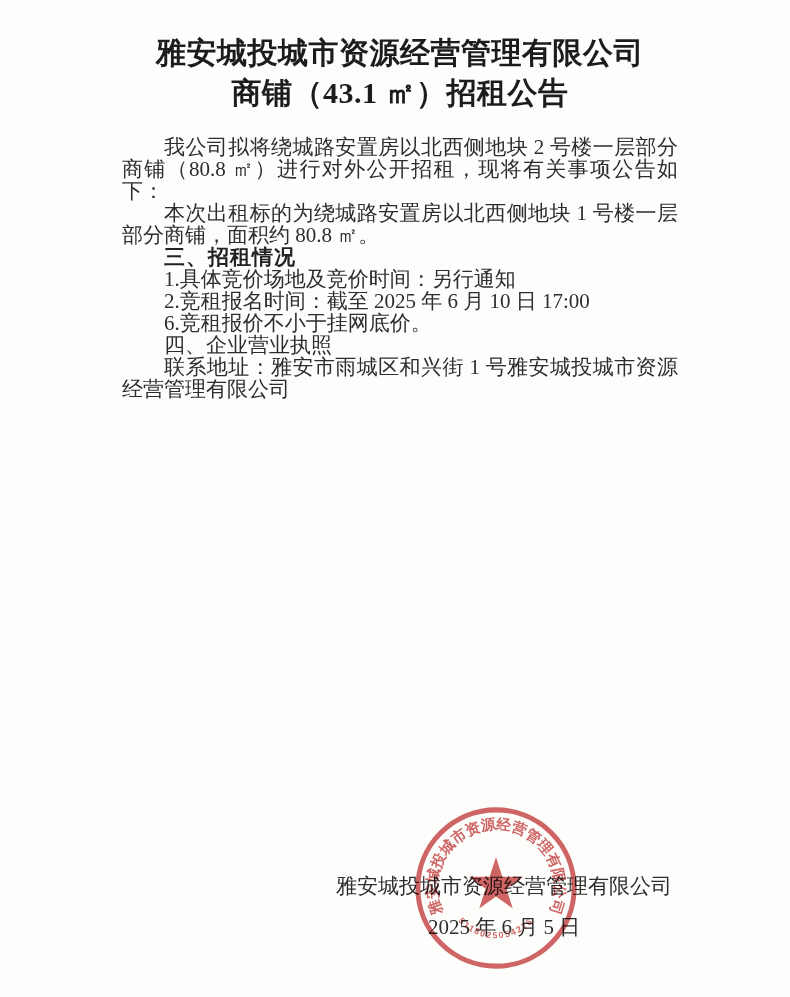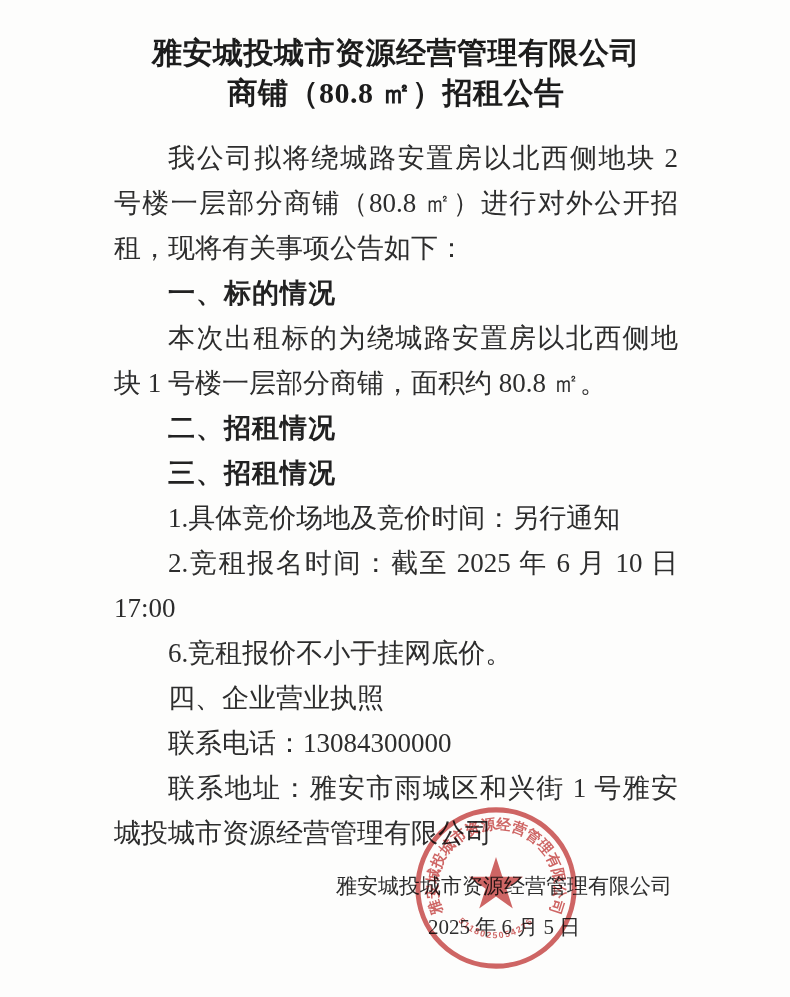--- a/index.html
+++ b/index.html
@@ -6,37 +6,38 @@
   html, body { background: #e8e8e8; }
   .page {
     position: relative;
     width: 790px;
     height: 997px;
     margin: 0 auto;
     background: #fdfdfc;
     color: #2d2d2d;
     font-family: "Liberation Serif", "DejaVu Serif", serif;
     overflow: hidden;
+    padding-left: 8px;
   }
   .content {
     padding: 33px 112px 0 114px;
   }
   .title {
     text-align: center;
     font-size: 30px;
     line-height: 40px;
     font-weight: 700;
     color: #1c1c1c;
     letter-spacing: 0.5px;
     margin-bottom: 23px;
   }
   .body-text p,
   .body-text h2 {
-    font-size: 27px;
-    line-height: 45px;
+    font-size: 21px;
+    line-height: 22px;
     font-weight: 400;
     text-indent: 2em;
     text-align: justify;
     color: #2d2d2d;
   }
   .body-text h2.heading-bold {
     font-family: "Liberation Sans", "DejaVu Sans", sans-serif;
     font-weight: 700;
     color: #222;
     letter-spacing: 1px;
@@ -77,38 +78,35 @@
   }
 </style>
 </head>
 <body>
 
 <div class="page">
   <div class="content">
 
     <h1 class="title">
       <div>雅安城投城市资源经营管理有限公司</div>
-      <div>商铺（80.8 ㎡）招租公告</div>
+      <div>商铺（43.1 ㎡）招租公告</div>
     </h1>
 
     <div class="body-text">
       <p>我公司拟将绕城路安置房以北西侧地块 2 号楼一层部分商铺（80.8 ㎡）进行对外公开招租，现将有关事项公告如下：</p>
 
-      <h2 class="heading-bold">一、标的情况</h2>
       <p>本次出租标的为绕城路安置房以北西侧地块 1 号楼一层部分商铺，面积约 80.8 ㎡。</p>
 
-      <h2 class="heading-bold">二、招租情况</h2>
 
       <h2 class="heading-bold">三、招租情况</h2>
       <p>1.具体竞价场地及竞价时间：另行通知</p>
       <p>2.竞租报名时间：截至 2025 年 6 月 10 日 17:00</p>
       <p>6.竞租报价不小于挂网底价。</p>
 
       <h2>四、企业营业执照</h2>
-      <p>联系电话：13084300000</p>
       <p>联系地址：雅安市雨城区和兴街 1 号雅安城投城市资源经营管理有限公司</p>
     </div>
   </div>
 
   <div class="signature-block">
     <div>雅安城投城市资源经营管理有限公司</div>
     <div>2025 年 6 月 5 日</div>
   </div>
 
   <svg class="seal" viewBox="0 0 200 200" aria-hidden="true">

